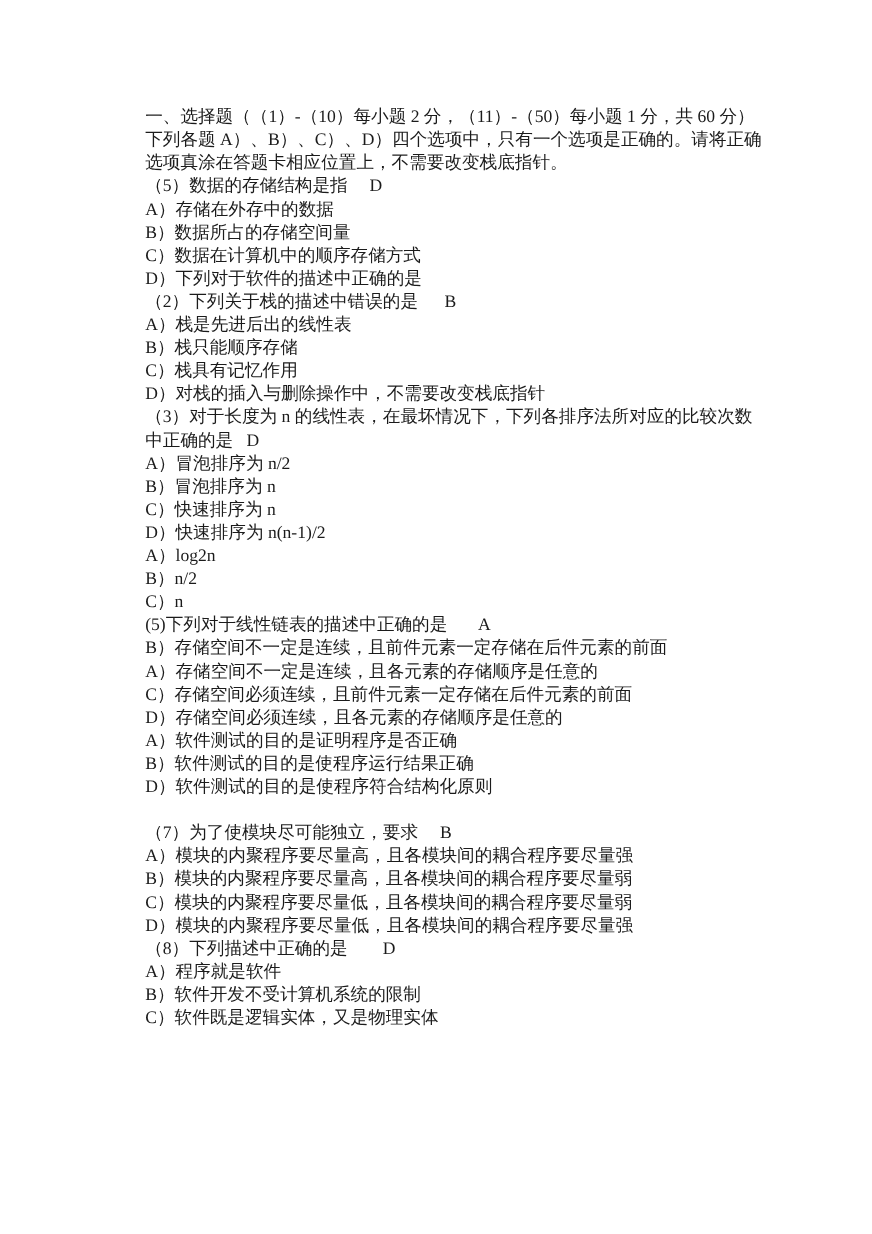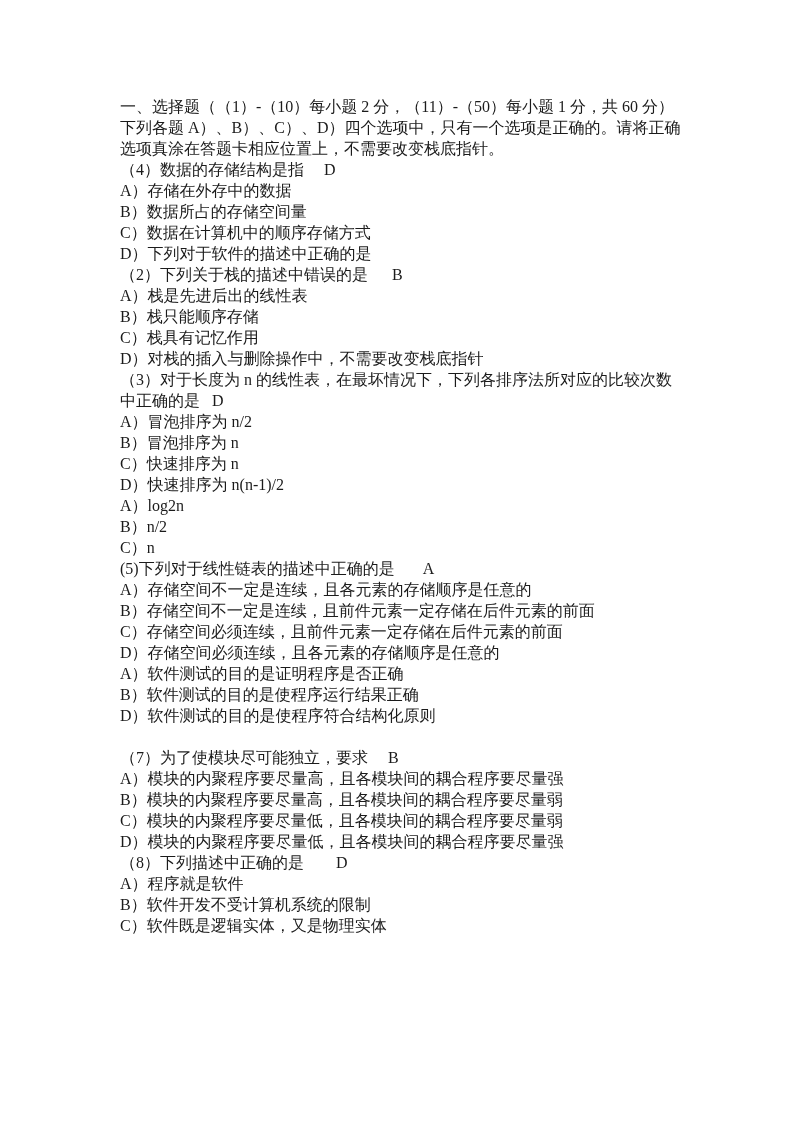--- a/index.html
+++ b/index.html
@@ -19,54 +19,55 @@
     padding: 96px 100px 0 120px;
     background: #ffffff;
     color: #1b1b1b;
     font-family: "Liberation Serif", "DejaVu Serif", serif;
     font-size: 16px;
     line-height: 21px;
   }
   .line {
     white-space: pre-wrap;
     min-height: 21px;
+    margin-left: 12px;
   }
   .answer-letter {
     font-family: "Liberation Serif", "DejaVu Serif", serif;
   }
 </style>
 </head>
 <body>
 
 <main class="page">
     <div class="line">一、选择题（（1）-（10）每小题 2 分，（11）-（50）每小题 1 分，共 60 分）</div>
     <div class="line">下列各题 A）、B）、C）、D）四个选项中，只有一个选项是正确的。请将正确</div>
     <div class="line">选项真涂在答题卡相应位置上，不需要改变栈底指针。</div>
-    <div class="line"><span>（4）数据的存储结构是指</span><span>     </span><span class="answer-letter">D</span></div>
+    <div class="line"><span>（5）数据的存储结构是指</span><span>     </span><span class="answer-letter">D</span></div>
     <div class="line">A）存储在外存中的数据</div>
     <div class="line">B）数据所占的存储空间量</div>
     <div class="line">C）数据在计算机中的顺序存储方式</div>
     <div class="line">D）下列对于软件的描述中正确的是</div>
     <div class="line"><span>（2）下列关于栈的描述中错误的是</span><span>      </span><span class="answer-letter">B</span></div>
     <div class="line">A）栈是先进后出的线性表</div>
     <div class="line">B）栈只能顺序存储</div>
     <div class="line">C）栈具有记忆作用</div>
     <div class="line">D）对栈的插入与删除操作中，不需要改变栈底指针</div>
     <div class="line">（3）对于长度为 n 的线性表，在最坏情况下，下列各排序法所对应的比较次数</div>
     <div class="line"><span>中正确的是</span><span>   </span><span class="answer-letter">D</span></div>
     <div class="line">A）冒泡排序为 n/2</div>
     <div class="line">B）冒泡排序为 n</div>
     <div class="line">C）快速排序为 n</div>
     <div class="line">D）快速排序为 n(n-1)/2</div>
     <div class="line">A）log2n</div>
     <div class="line">B）n/2</div>
     <div class="line">C）n</div>
     <div class="line"><span>(5)下列对于线性链表的描述中正确的是</span><span>       </span><span class="answer-letter">A</span></div>
+    <div class="line">B）存储空间不一定是连续，且前件元素一定存储在后件元素的前面</div>
     <div class="line">A）存储空间不一定是连续，且各元素的存储顺序是任意的</div>
-    <div class="line">B）存储空间不一定是连续，且前件元素一定存储在后件元素的前面</div>
     <div class="line">C）存储空间必须连续，且前件元素一定存储在后件元素的前面</div>
     <div class="line">D）存储空间必须连续，且各元素的存储顺序是任意的</div>
     <div class="line">A）软件测试的目的是证明程序是否正确</div>
     <div class="line">B）软件测试的目的是使程序运行结果正确</div>
     <div class="line">D）软件测试的目的是使程序符合结构化原则</div>
     <div class="line"></div>
     <div class="line"><span>（7）为了使模块尽可能独立，要求</span><span>     </span><span class="answer-letter">B</span></div>
     <div class="line">A）模块的内聚程序要尽量高，且各模块间的耦合程序要尽量强</div>
     <div class="line">B）模块的内聚程序要尽量高，且各模块间的耦合程序要尽量弱</div>
     <div class="line">C）模块的内聚程序要尽量低，且各模块间的耦合程序要尽量弱</div>

